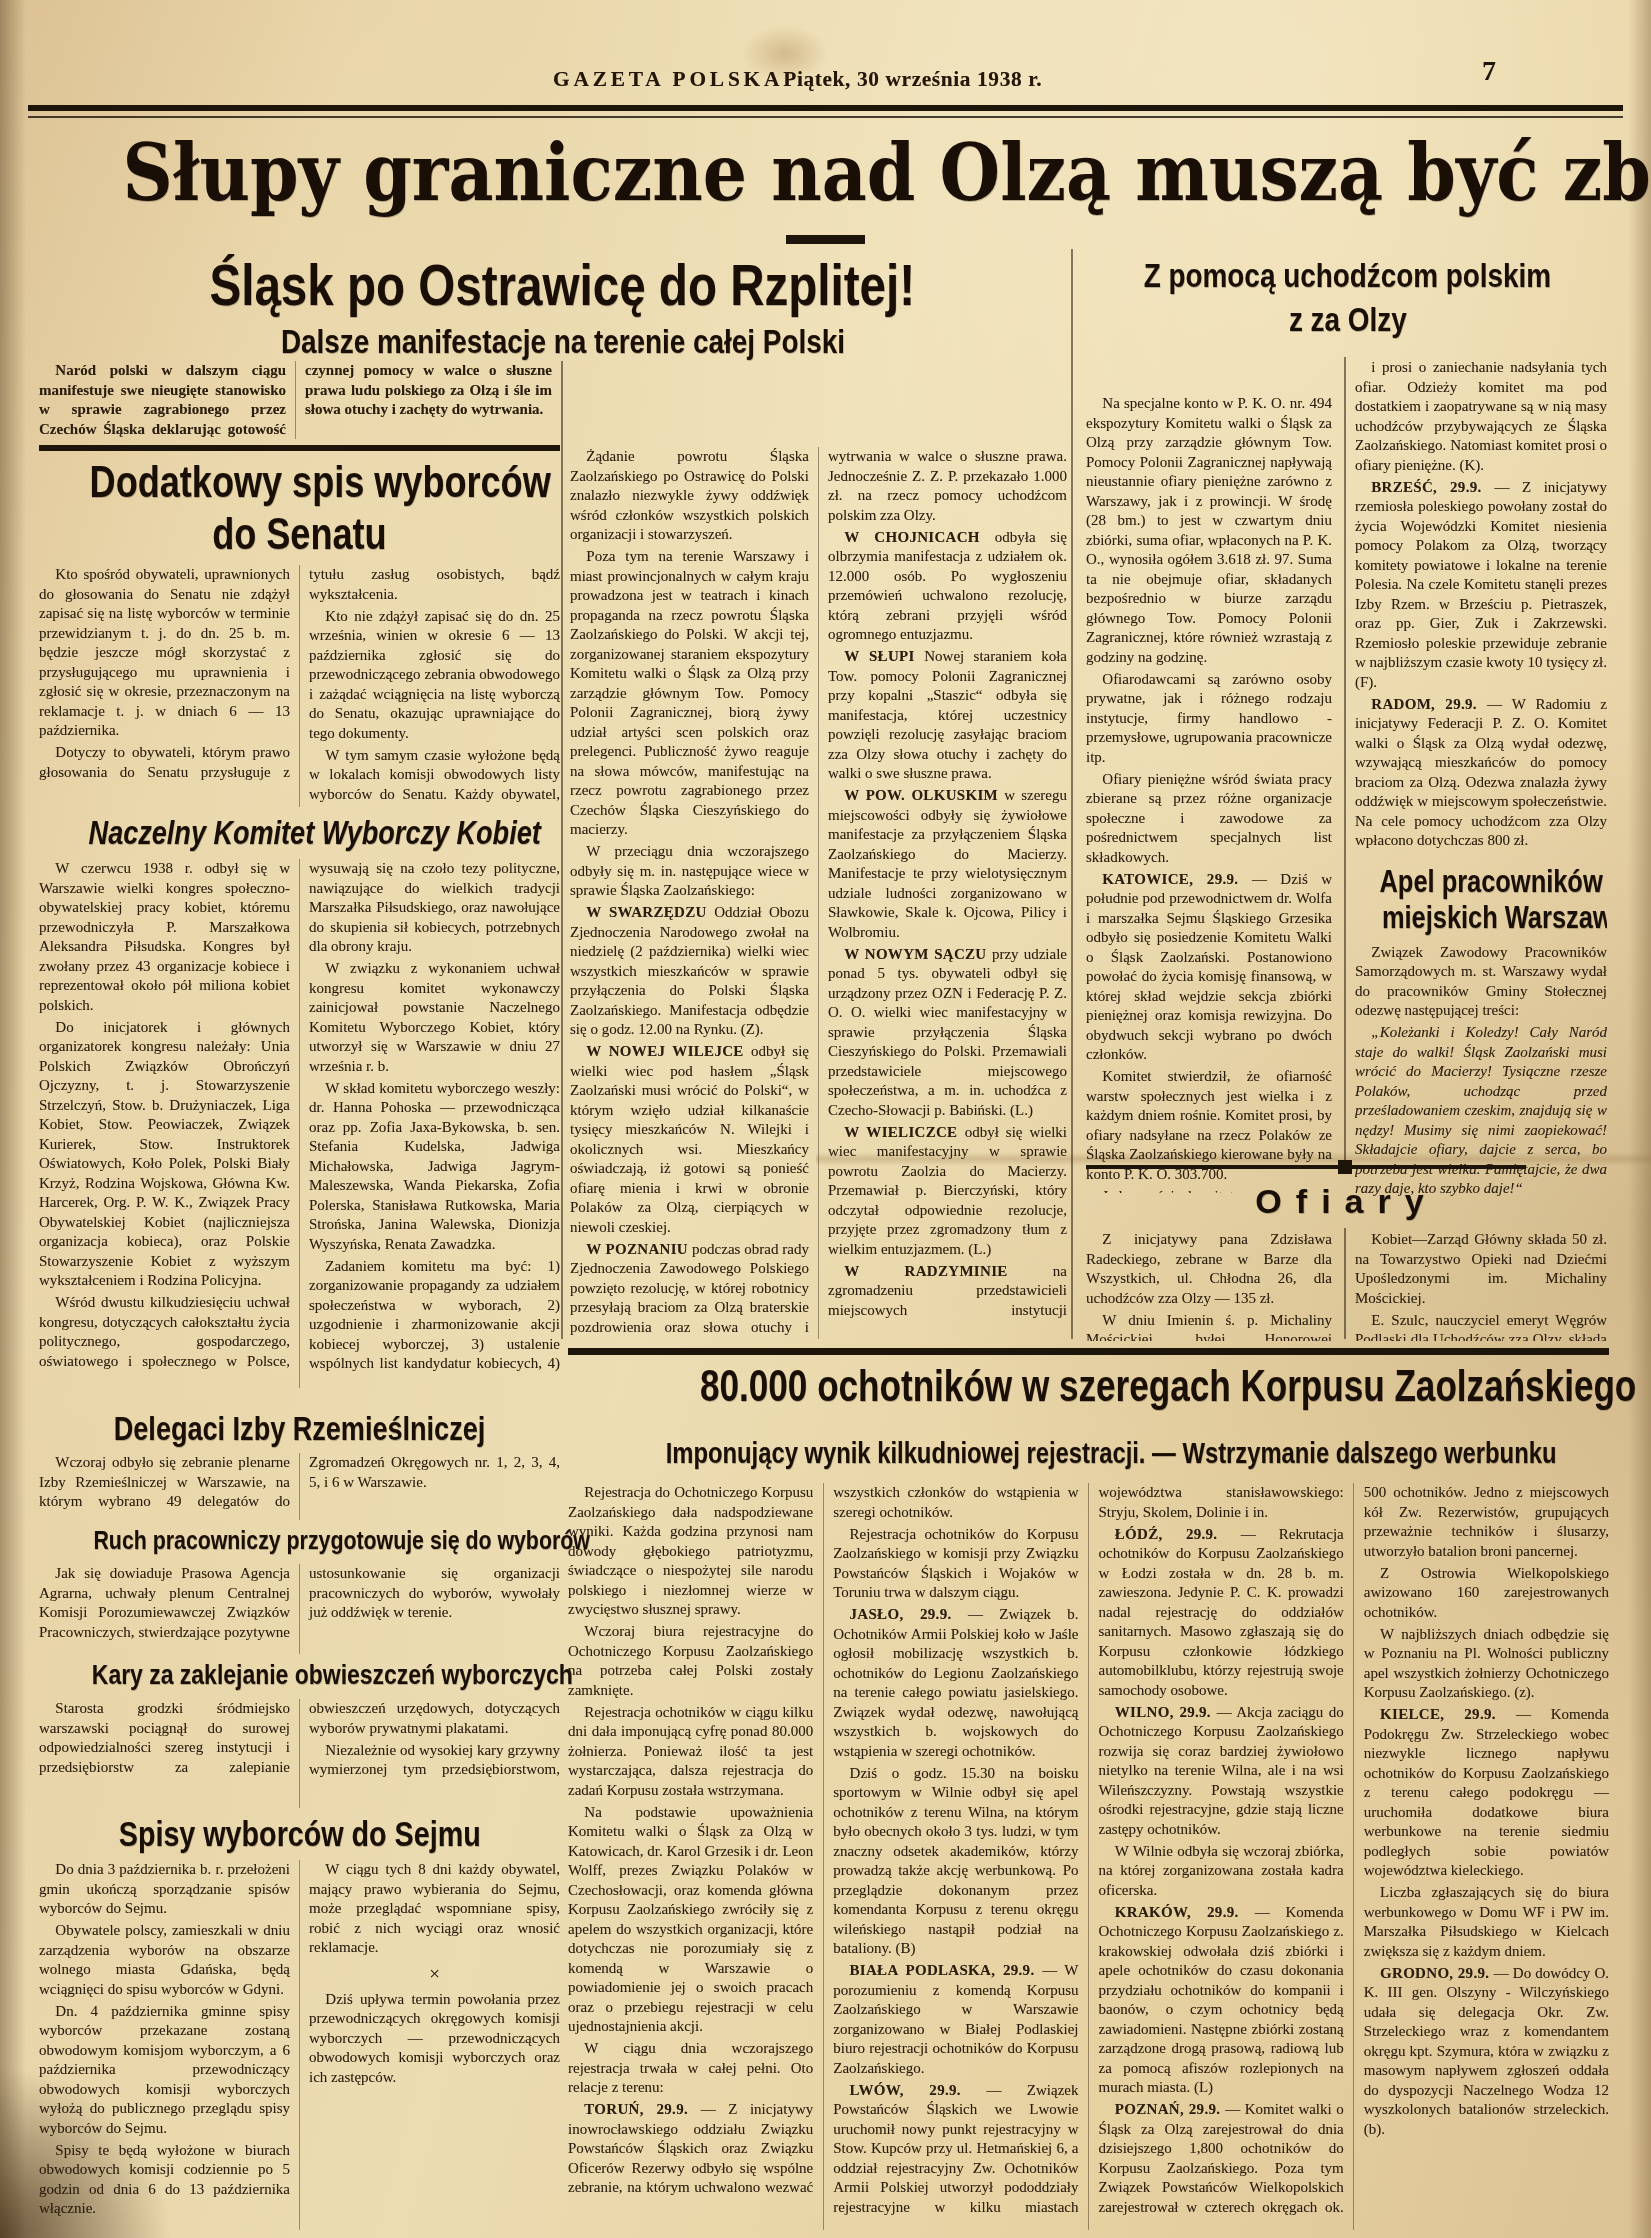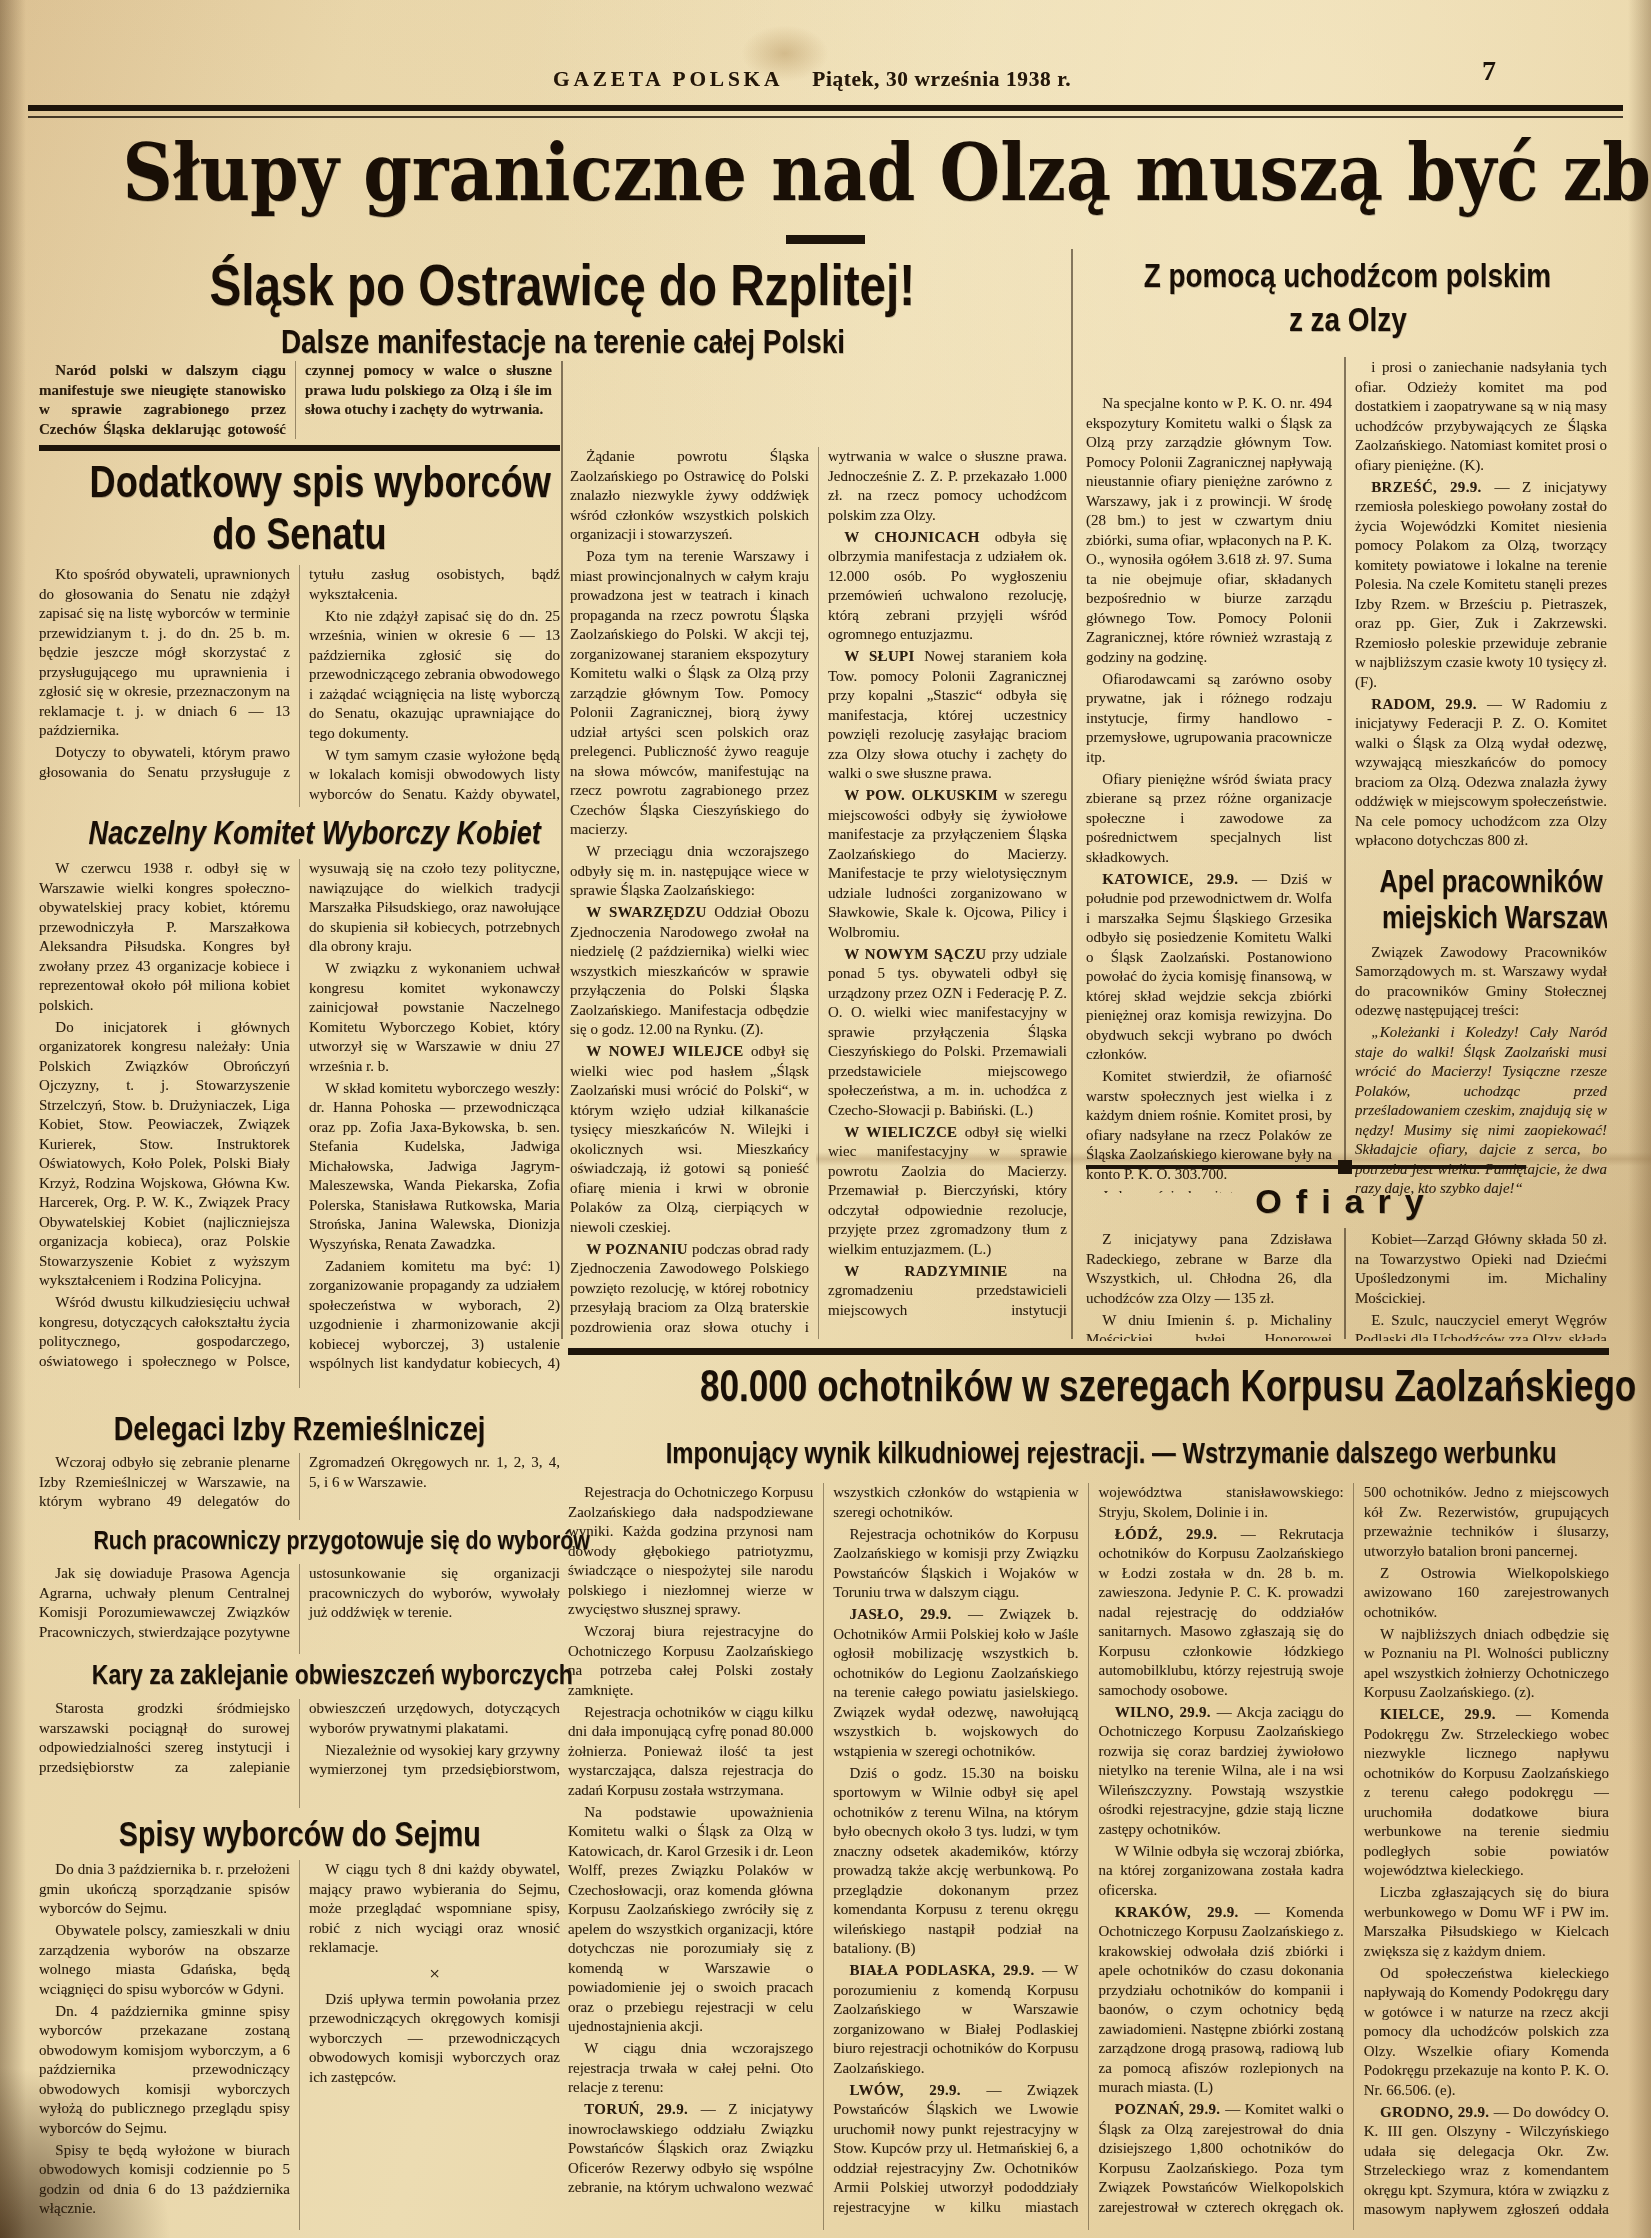--- a/index.html
+++ b/index.html
@@ -25,21 +25,21 @@
   .ht{position:absolute;font-family:"Liberation Sans",sans-serif;font-weight:700;color:#190f06;
       text-align:center;text-shadow:0.6px 0.6px 0 rgba(25,15,6,.25);}
   .cx{display:inline-block;transform:scaleX(.82);transform-origin:50% 50%;white-space:nowrap;}
   .cx88{display:inline-block;transform:scaleX(.88);transform-origin:50% 50%;white-space:nowrap;}
   .hmain{font-family:"DejaVu Serif",serif;}
   .rule{position:absolute;background:#1d140a;}
   .vrule{position:absolute;width:1.9px;background:rgba(42,29,14,.55);}
   .abs{position:absolute;}
   .masthead{position:absolute;font-family:"Liberation Serif",serif;font-weight:700;color:#241709;
       font-size:21.4px;letter-spacing:3.8px;white-space:nowrap;text-shadow:0 0 0.6px rgba(36,23,9,.4);}
-  .masthead .mdate{letter-spacing:0.6px;margin-left:29px;}
+  .masthead .mdate{letter-spacing:0.6px;}
   .ofiary-title{letter-spacing:14px;}
 </style>
 </head>
 <body>
 
 <div class="page">
 
   <div class="shade" style="left:0;top:2050px;width:201px;height:188px;background:radial-gradient(circle at 0% 100%, rgba(58,37,16,.75), rgba(58,37,16,0) 62%);"></div>
   <div class="shade" style="left:0;top:0;width:26px;height:2239px;background:linear-gradient(to right, rgba(70,46,20,.40), rgba(70,46,20,0));"></div>
   <div class="shade" style="right:0;top:0;width:24px;height:2239px;background:linear-gradient(to left, rgba(95,65,30,.35), rgba(95,65,30,0));"></div>
@@ -218,18 +218,17 @@
       <p><span class="lead">LWÓW, 29.9. </span>— Związek Powstańców Śląskich we Lwowie uruchomił nowy punkt rejestracyjny w Stow. Kupców przy ul. Hetmańskiej 6, a oddział rejestracyjny Zw. Ochotników Armii Polskiej utworzył pododdziały rejestracyjne w kilku miastach województwa stanisławowskiego: Stryju, Skolem, Dolinie i in.</p>
       <p><span class="lead">ŁÓDŹ, 29.9. </span>— Rekrutacja ochotników do Korpusu Zaolzańskiego w Łodzi została w dn. 28 b. m. zawieszona. Jedynie P. C. K. prowadzi nadal rejestrację do oddziałów sanitarnych. Masowo zgłaszają się do Korpusu członkowie łódzkiego automobilklubu, którzy rejestrują swoje samochody osobowe.</p>
       <p><span class="lead">WILNO, 29.9. </span>— Akcja zaciągu do Ochotniczego Korpusu Zaolzańskiego rozwija się coraz bardziej żywiołowo nietylko na terenie Wilna, ale i na wsi Wileńszczyzny. Powstają wszystkie ośrodki rejestracyjne, gdzie stają liczne zastępy ochotników.</p>
       <p>W Wilnie odbyła się wczoraj zbiórka, na której zorganizowana została kadra oficerska.</p>
       <p><span class="lead">KRAKÓW, 29.9. </span>— Komenda Ochotniczego Korpusu Zaolzańskiego z. krakowskiej odwołała dziś zbiórki i apele ochotników do czasu dokonania przydziału ochotników do kompanii i baonów, o czym ochotnicy będą zawiadomieni. Następne zbiórki zostaną zarządzone drogą prasową, radiową lub za pomocą afiszów rozlepionych na murach miasta. (L)</p>
       <p><span class="lead">POZNAŃ, 29.9. </span>— Komitet walki o Śląsk za Olzą zarejestrował do dnia dzisiejszego 1,800 ochotników do Korpusu Zaolzańskiego. Poza tym Związek Powstańców Wielkopolskich zarejestrował w czterech okręgach ok. 500 ochotników. Jedno z miejscowych kół Zw. Rezerwistów, grupujących przeważnie techników i ślusarzy, utworzyło batalion broni pancernej.</p>
       <p>Z Ostrowia Wielkopolskiego awizowano 160 zarejestrowanych ochotników.</p>
       <p>W najbliższych dniach odbędzie się w Poznaniu na Pl. Wolności publiczny apel wszystkich żołnierzy Ochotniczego Korpusu Zaolzańskiego. (z).</p>
       <p><span class="lead">KIELCE, 29.9. </span>— Komenda Podokręgu Zw. Strzeleckiego wobec niezwykle licznego napływu ochotników do Korpusu Zaolzańskiego z terenu całego podokręgu — uruchomiła dodatkowe biura werbunkowe na terenie siedmiu podległych sobie powiatów województwa kieleckiego.</p>
       <p>Liczba zgłaszających się do biura werbunkowego w Domu WF i PW im. Marszałka Piłsudskiego w Kielcach zwiększa się z każdym dniem.</p>
-      <p>Od społeczeństwa kieleckiego napływają do Komendy Podokręgu dary w gotówce i w naturze na rzecz akcji pomocy dla uchodźców polskich zza Olzy. Wszelkie ofiary Komenda Podokręgu przekazuje na konto P. K. O. Nr. 66.506. (e).</p>
       <p><span class="lead">GRODNO, 29.9. </span>— Do dowódcy O. K. III gen. Olszyny - Wilczyńskiego udała się delegacja Okr. Zw. Strzeleckiego wraz z komendantem okręgu kpt. Szymura, która w związku z masowym napływem zgłoszeń oddała do dyspozycji Naczelnego Wodza 12 wyszkolonych batalionów strzeleckich. (b).</p>
     </div>
 
 </div>
 
 
 </body></html>

